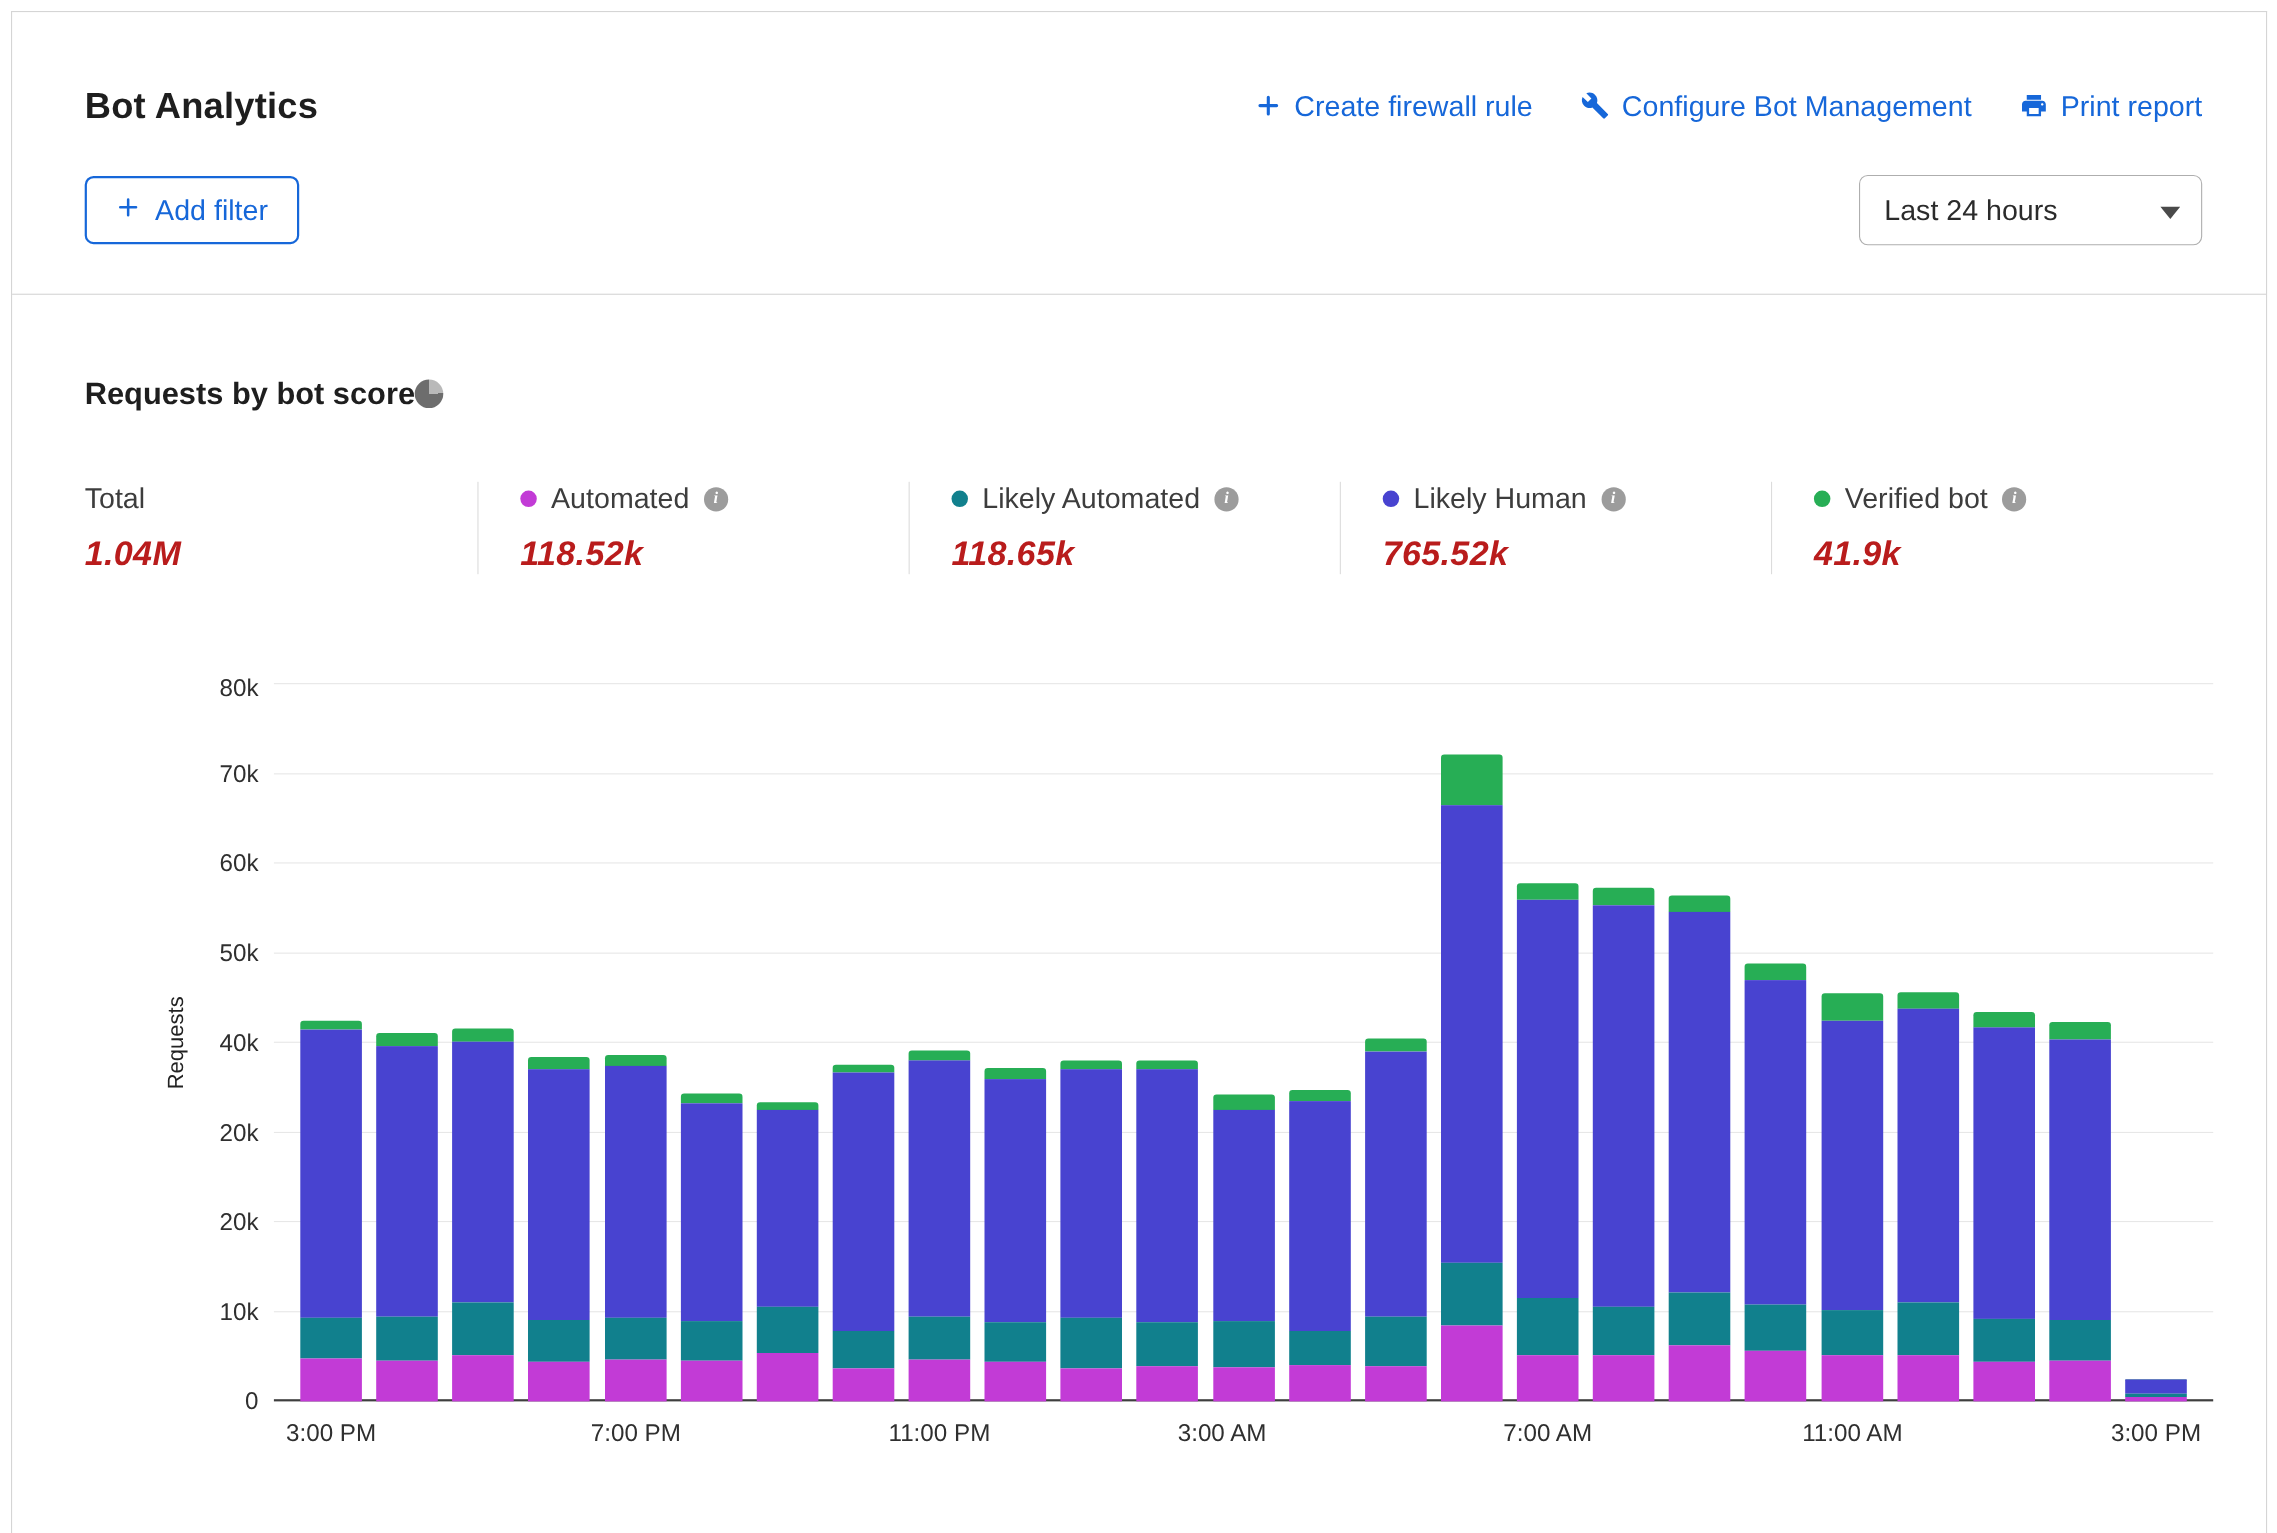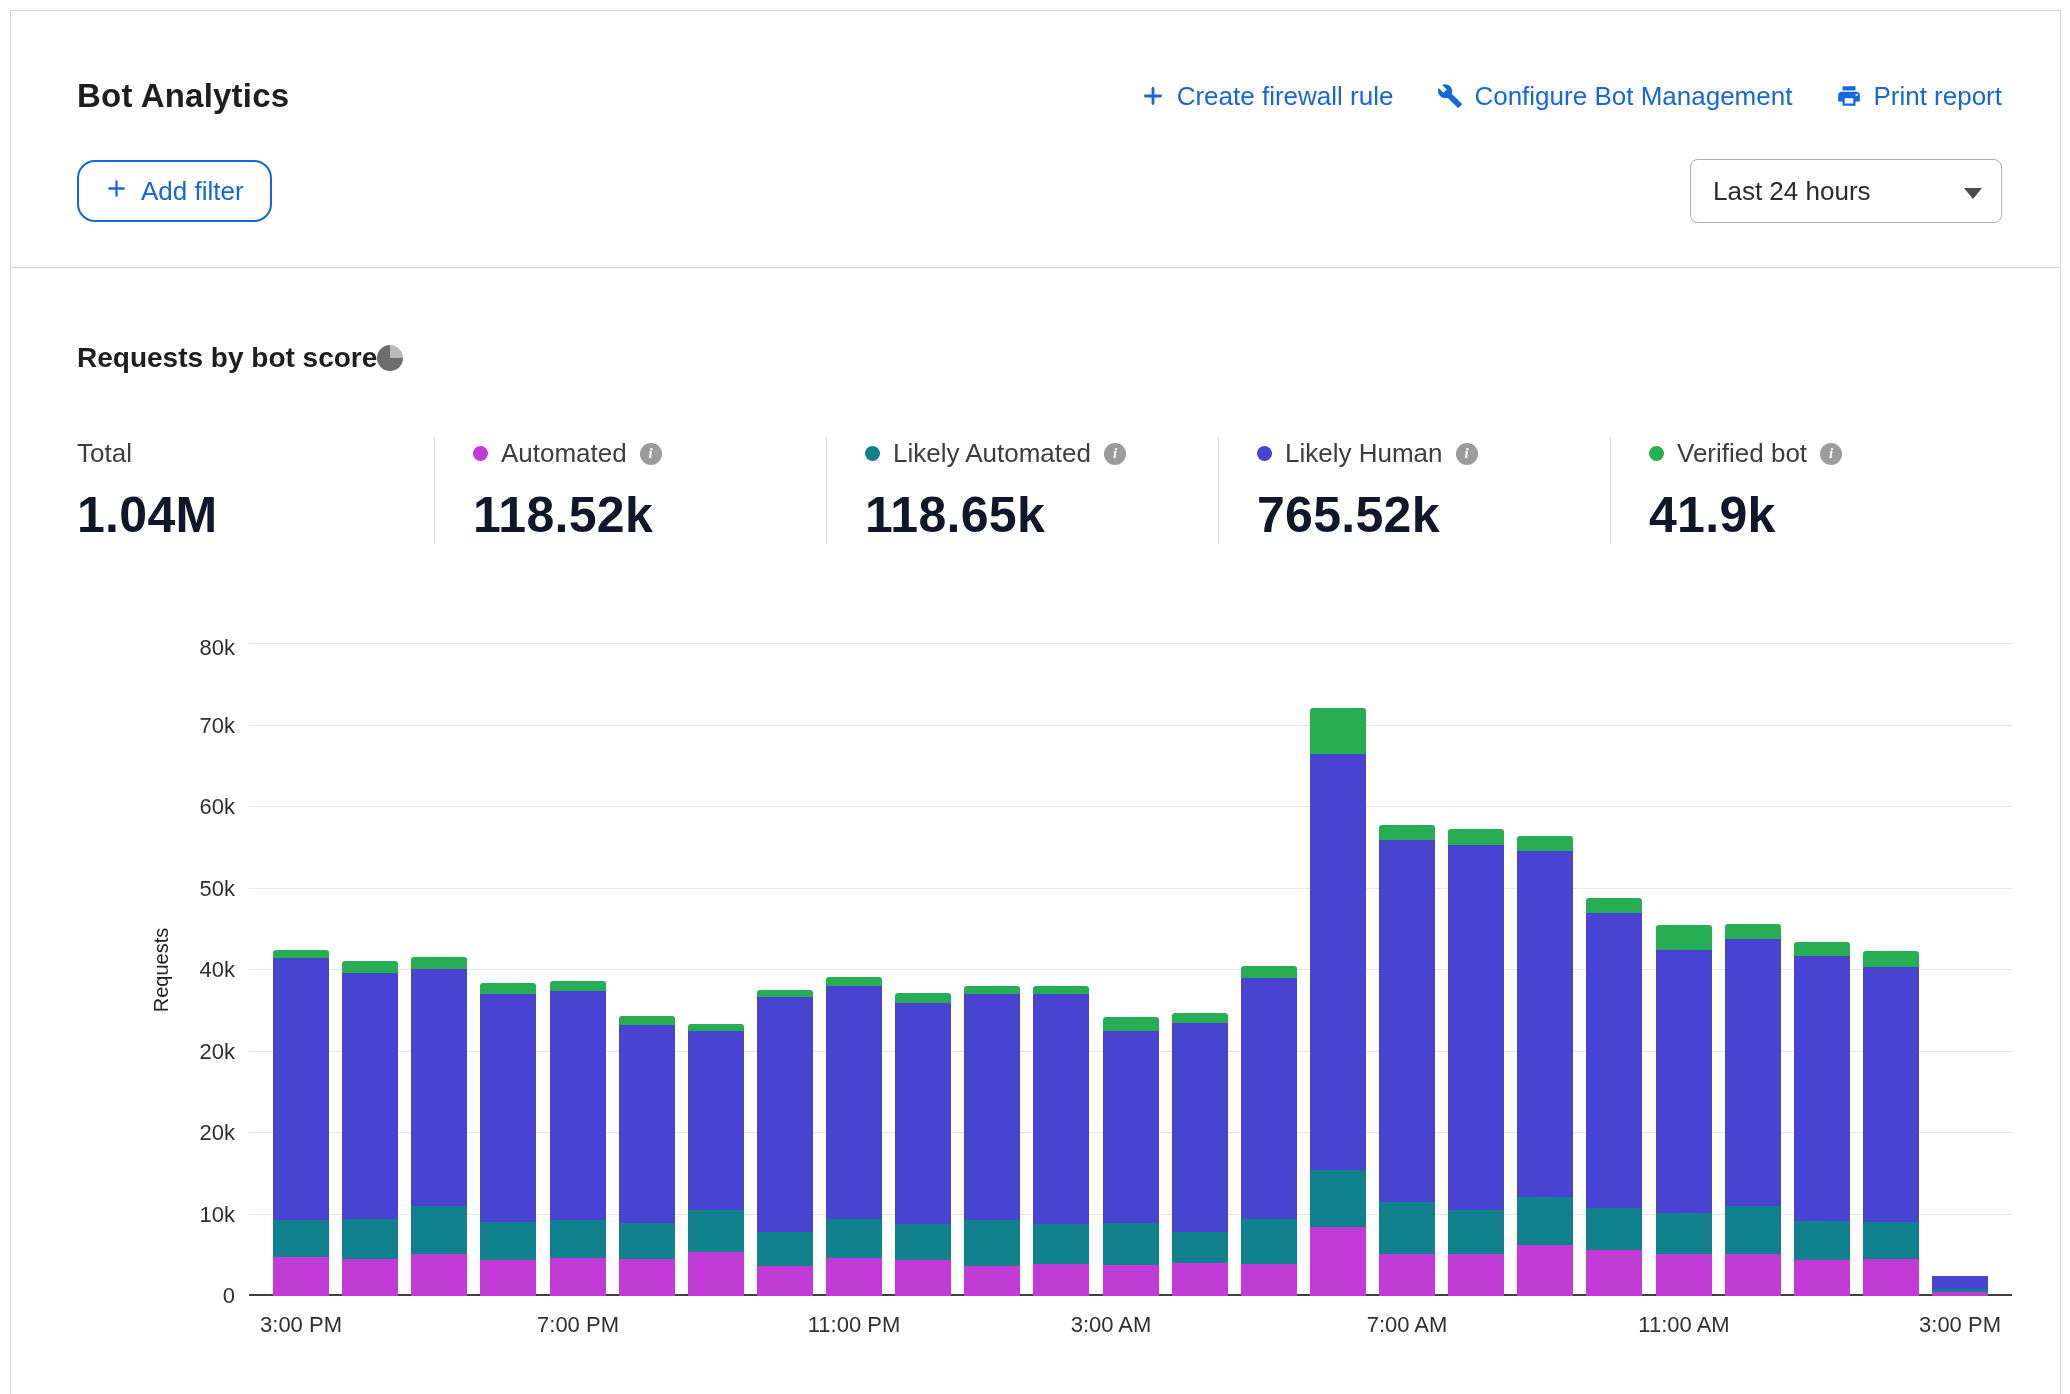--- a/index.html
+++ b/index.html
@@ -13,21 +13,21 @@
   .card-header { padding: 66px 58px 44px 66px; border-bottom: 1px solid #d5d5d5; }
   .header-row { display: flex; align-items: center; }
   .page-title { font-size: 33px; font-weight: 700; color: #1e1e1e; letter-spacing: .2px; }
   .header-actions { margin-left: auto; display: flex; align-items: center; gap: 44px; }
   .action-link { display: flex; align-items: center; gap: 11px; color: #1667d9;
                  font-size: 26px; cursor: pointer; text-decoration: none; }
   .action-link svg { display: block; }
 
   .filter-row { display: flex; align-items: center; justify-content: space-between; margin-top: 44px; }
   .add-filter-btn { display: inline-flex; align-items: center; gap: 13px; height: 62px; padding: 0 26px;
-                    background: #fff; border: 2px solid #1667d9; border-radius: 18px;
+                    background: #fff; border: 2px solid #1667d9; border-radius: 8px;
                     color: #1667d9; font-size: 26px; cursor: pointer; font-family: inherit; }
   .time-select { width: 312px; height: 64px; border: 1px solid #aeaeae; border-radius: 8px; background: #fff;
                  display: flex; align-items: center; justify-content: space-between;
                  padding: 0 18px 0 22px; font-size: 26px; color: #2b2b2b; cursor: pointer; }
 
   
   .section { padding: 74px 58px 0 66px; }
   .section-title-row { display: flex; align-items: center; }
   .section-title { font-size: 28px; font-weight: 700; color: #1e1e1e; }
   .pie-icon { width: 26px; height: 26px; border-radius: 50%;
@@ -36,21 +36,21 @@
   
   .stats { display: flex; margin-top: 64px; }
   .stat { width: 398px; padding-left: 38px; border-left: 1px solid #dcdcdc; }
   .stat.total { width: 363px; padding-left: 0; border-left: none; }
   .stat-label-row { display: flex; align-items: center; gap: 13px; font-size: 26px; color: #3d3d3d; min-height: 30px; }
   .stat-dot { width: 15px; height: 15px; border-radius: 50%; background: #888; flex: none; }
   .info-icon { width: 22px; height: 22px; border-radius: 50%; background: #9c9c9c; color: #fff;
                display: inline-flex; align-items: center; justify-content: center;
                font-size: 15px; font-weight: 700; font-style: italic;
                font-family: "Liberation Serif", serif; cursor: pointer; flex: none; }
-  .stat-value { margin-top: 17px; font-size: 50px; font-weight: 700; color: #0f172a; letter-spacing: .3px; }
+  .stat-value { margin-top: 17px; font-size: 31px; font-weight: 700; color: #b91c1c; letter-spacing: .3px; font-style: italic; }
 
   
   .chart { position: relative; margin: 100px 0 0 172px; width: 1763px; height: 652px; }
   .gridline { position: absolute; left: 0; right: 0; height: 1px; background: #e7e7e7; }
   .gridline.zero { height: 2px; background: #3f3f3f; z-index: 2; }
   .ytick { position: absolute; right: calc(100% + 14px); transform: translateY(50%);
            font-size: 22px; color: #2f2f2f; white-space: nowrap; }
   .ylabel { position: absolute; top: 50%; left: -88px; transform: translate(-50%,-50%) rotate(-90deg);
             font-size: 20px; color: #222; white-space: nowrap; }
   .bars { position: absolute; left: 24px; right: 24px; top: 0; bottom: 0; z-index: 3;

